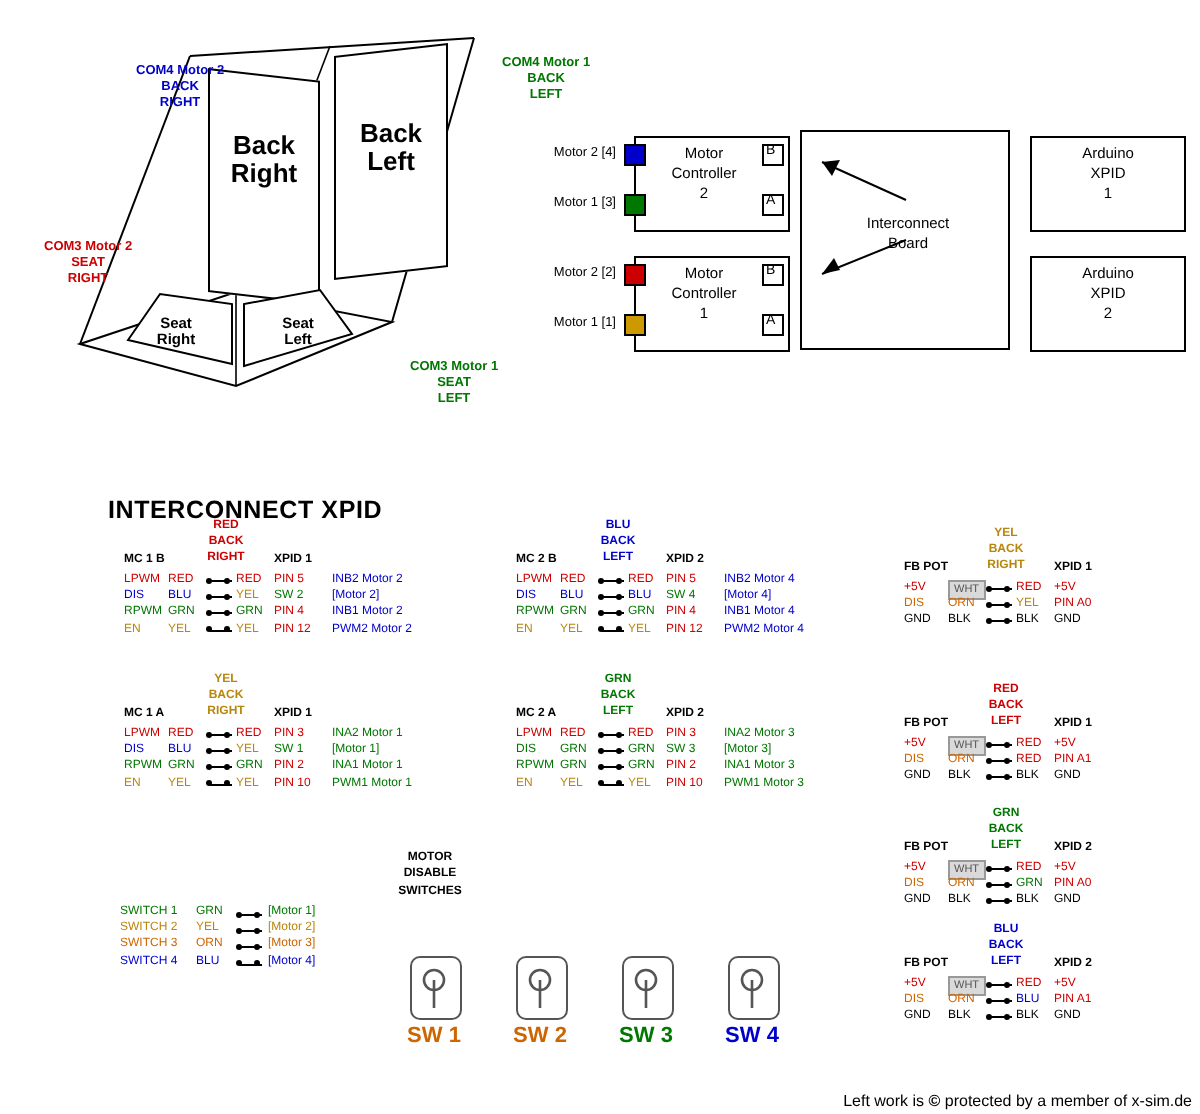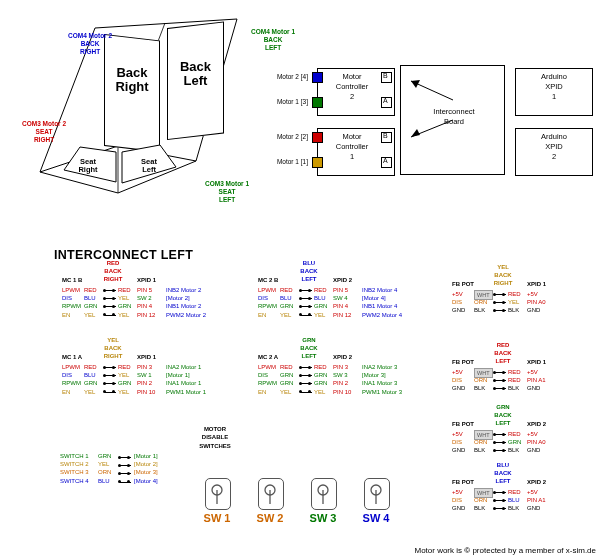--- a/index.html
+++ b/index.html
@@ -142,21 +142,21 @@
     <line x1="50" y1="45" x2="8" y2="62" stroke="#000" stroke-width="1"></line>
     <polygon points="8,62 17,60 14,54" fill="#000"></polygon>
   </svg>
 
   <div class="box" style="left:265px;top:13px;width:78px;height:48px;"></div>
   <div class="abs" style="left:271px;top:17px;width:66px;font-size:7.5px;text-align:center;line-height:1.3;">Arduino<br>XPID<br>1</div>
   <div class="box" style="left:265px;top:73px;width:78px;height:48px;"></div>
   <div class="abs" style="left:271px;top:77px;width:66px;font-size:7.5px;text-align:center;line-height:1.3;">Arduino<br>XPID<br>2</div>
 </div>
 
-<div class="section-title" style="left:54px;top:248px;">INTERCONNECT LEFT</div>
+<div class="section-title" style="left:54px;top:248px;">INTERCONNECT XPID</div>
 
 <div id="groups-root">
     <div class="grp" style="left: 62px; top: 276px; width: 140px;">
       <div class="hdr" style="left: 0px; top: 0px;">MC 1 B</div>
       <div class="hdr c-red" style="left: 34px; top: -17px; text-align: center; width: 34px;">RED<br>BACK<br>RIGHT</div>
       <div class="hdr" style="left: 75px; top: 0px;">XPID 1</div>
       <div style="position: absolute; left: 0px; top: 10px;">
         <div class="row">
           <div class="cell c-red" style="left: 0px; top: 0px;">LPWM</div>
           <div class="cell c-red" style="left: 22px; top: 0px;">RED</div>
@@ -609,14 +609,14 @@
     <div class="swbody"></div>
     <svg width="24" height="30" style="position:absolute;left:0;top:0;">
         <circle cx="12" cy="12" r="5" fill="none" stroke="#555" stroke-width="1.3"></circle>
         <line x1="12" y1="12" x2="12" y2="26" stroke="#555" stroke-width="1.3"></line>
       </svg>
     <div class="swlbl" style="left:-10px;top:34px;color:#0000cc;">SW 4</div>
   </div>
 </div>
 
 <div class="footer">
-  <span>Motor work is </span><b>©</b><span> protected by a member of x-sim.de</span>
+  <span>Left work is </span><b>©</b><span> protected by a member of x-sim.de</span>
 </div>
 
 </body></html>

